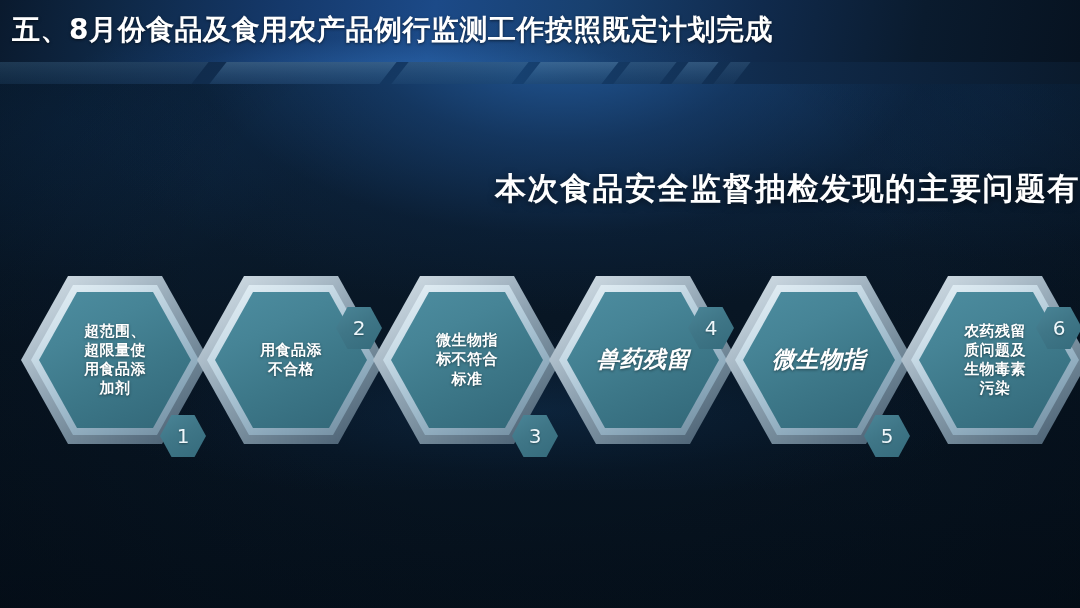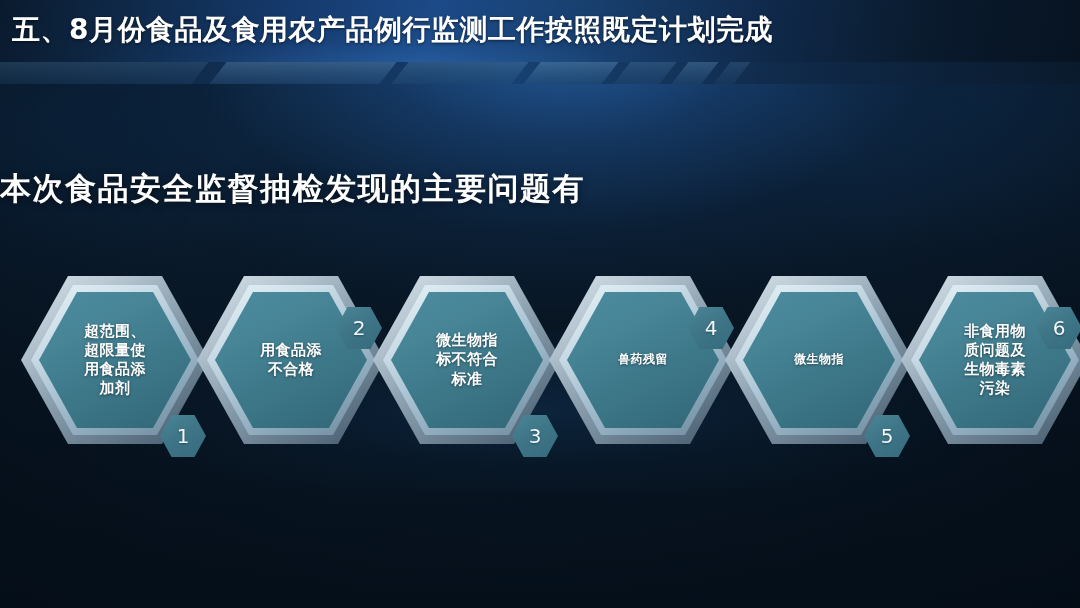--- a/index.html
+++ b/index.html
@@ -127,21 +127,21 @@
         rgba(138,190,230,0.62) 0%,
         rgba(96,152,200,0.40) 55%,
         rgba(50,100,150,0.18) 100%);
   }
 
   
   .subtitle {
     position: absolute;
     left: 0; right: 0;
     top: 168px;
-    text-align: left;
+    text-align: right;
     color: #ffffff;
     font-size: 31px;
     font-weight: 700;
     letter-spacing: 1.5px;
     text-shadow: 0 2px 7px rgba(0,0,0,0.55);
   }
 
   
   .hex-row {
     position: absolute;
@@ -197,21 +197,21 @@
     color: #ffffff;
     font-size: 15px;
     font-weight: 700;
     line-height: 1.28;
     text-align: center;
     letter-spacing: 0.4px;
     white-space: pre-line;
     width: 104px;
     text-shadow: 0 1px 3px rgba(0,0,0,0.45);
   }
-  .hex-label.lg { font-size: 12px; }
+  .hex-label.lg { font-size: 23px; font-style: italic; }
 
   
   .badge {
     position: absolute;
     width: 46px;
     height: 42px;
     clip-path: polygon(25% 0%, 75% 0%, 100% 50%, 75% 100%, 25% 100%, 0% 50%);
     background: linear-gradient(150deg,
         #4a8597 0%, #3f7687 45%, #356b7c 100%);
     display: flex;
@@ -295,21 +295,21 @@
       <div class="hex-mid"></div>
       <div class="hex-inner">
         <div class="hex-label lg">微生物指</div>
       </div>
     </div>
 
     <div class="hex-cell" style="left:901px;">
       <div class="hex-outer"></div>
       <div class="hex-mid"></div>
       <div class="hex-inner">
-        <div class="hex-label">非食用物
+        <div class="hex-label">农药残留
 质问题及
 生物毒素
 污染</div>
       </div>
     </div>
 
     <div class="badge" style="left:160px; top:139px;">1</div>
     <div class="badge" style="left:336px; top:31px;">2</div>
     <div class="badge" style="left:512px; top:139px;">3</div>
     <div class="badge" style="left:688px; top:31px;">4</div>

